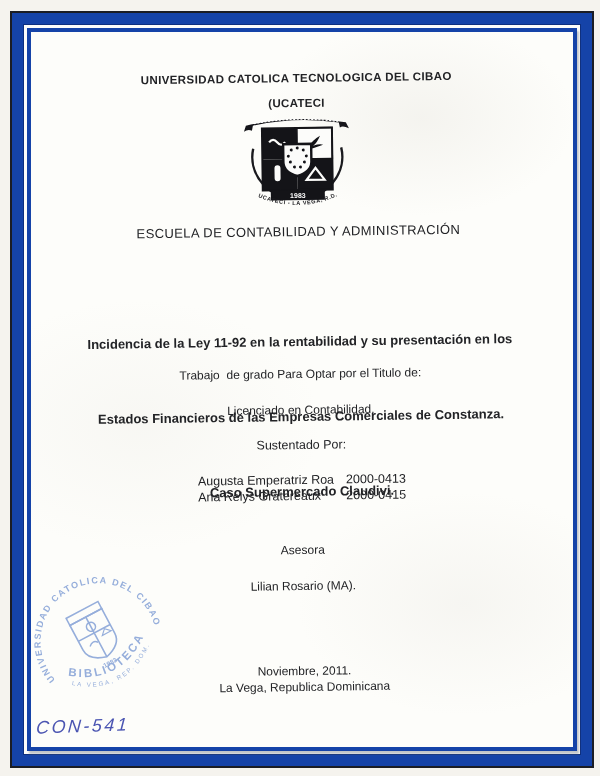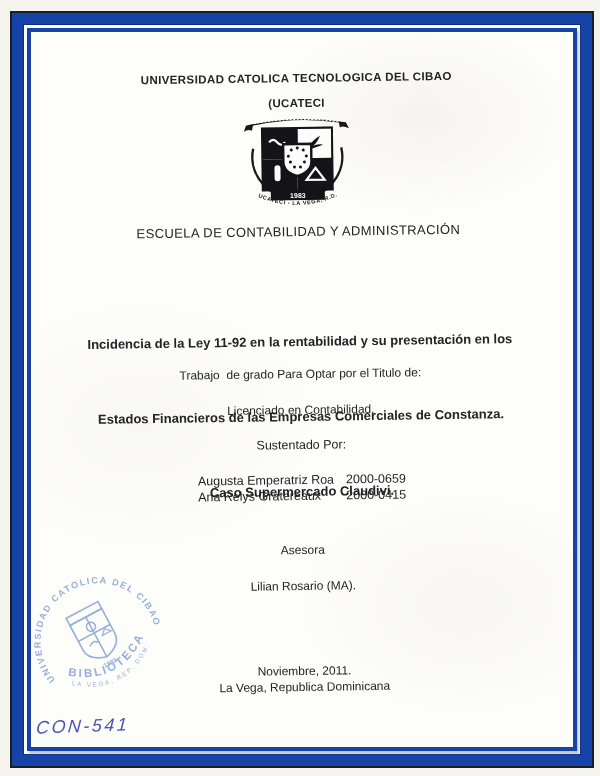--- a/index.html
+++ b/index.html
@@ -147,21 +147,21 @@
       <div>Caso Supermercado Claudivi.</div>
     </div>
 
     <div class="line degree-intro">Trabajo  de grado Para Optar por el Titulo de:</div>
     <div class="line degree">Licenciado en Contabilidad.</div>
     <div class="line presented-by">Sustentado Por:</div>
 
     <div class="authors">
       <div class="authors-grid">
         <span>Augusta Emperatriz Roa</span>
-        <span>2000-0659</span>
+        <span>2000-0413</span>
         <span>Ana Relys Gratereaux</span>
         <span>2000-0415</span>
       </div>
     </div>
 
     <div class="line advisor-label">Asesora</div>
     <div class="line advisor-name">Lilian Rosario (MA).</div>
 
     <div class="line date-line">Noviembre, 2011.</div>
     <div class="line place-line">La Vega, Republica Dominicana</div>

